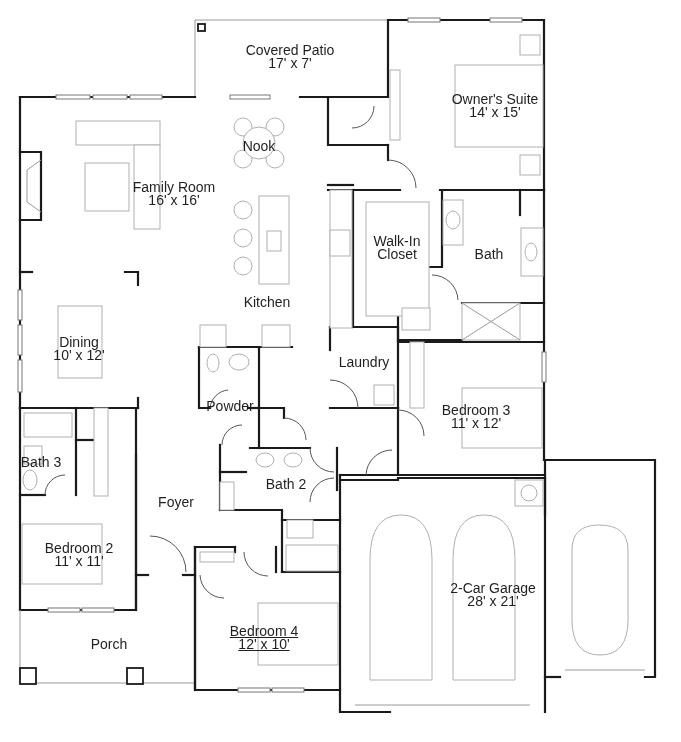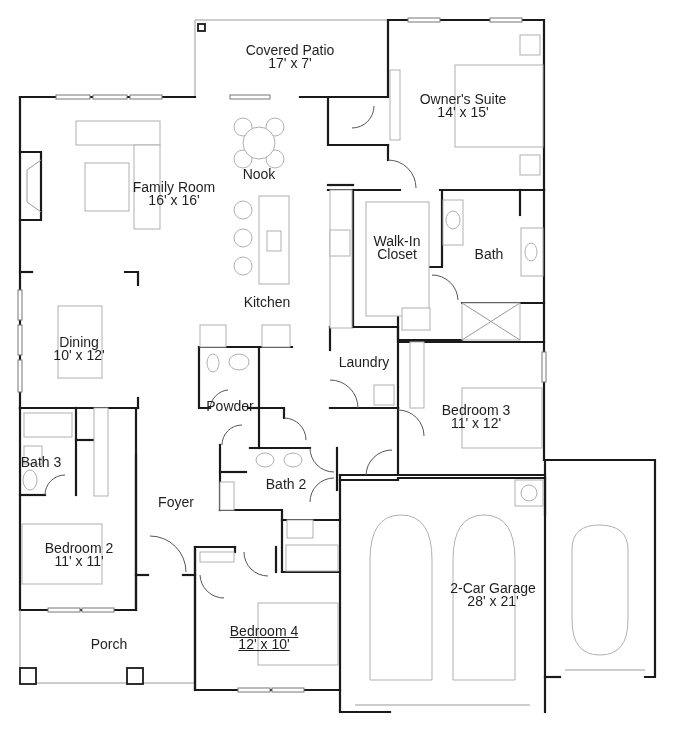--- a/index.html
+++ b/index.html
@@ -224,25 +224,25 @@
     <line class="thin" x1="355" y1="705" x2="530" y2="705"></line>
     <line class="thin" x1="565" y1="670" x2="645" y2="670"></line>
   </g>
 </svg>
 
 <div>
   <div class="label" style="left:290px; top:44px;">
     <span class="nm">Covered Patio</span>
     <span class="dm">17' x 7'</span>
   </div>
-  <div class="label" style="left:463px; top:93px;text-align:center;">
+  <div class="label" style="left:495px; top:93px;text-align:center;">
     <span class="nm">Owner's Suite</span>
     <span class="dm">14' x 15'</span>
   </div>
-  <div class="label" style="left:259px; top:140px;margin-top:28px;">
+  <div class="label" style="left:259px; top:140px;">
     <span class="nm">Nook</span>
   </div>
   <div class="label" style="left:126px; top:181px;margin-left:48px;">
     <span class="nm">Family Room</span>
     <span class="dm">16' x 16'</span>
   </div>
   <div class="label" style="left:397px; top:235px;">
     <span class="nm">Walk-In</span>
     <span class="dm">Closet</span>
   </div>

